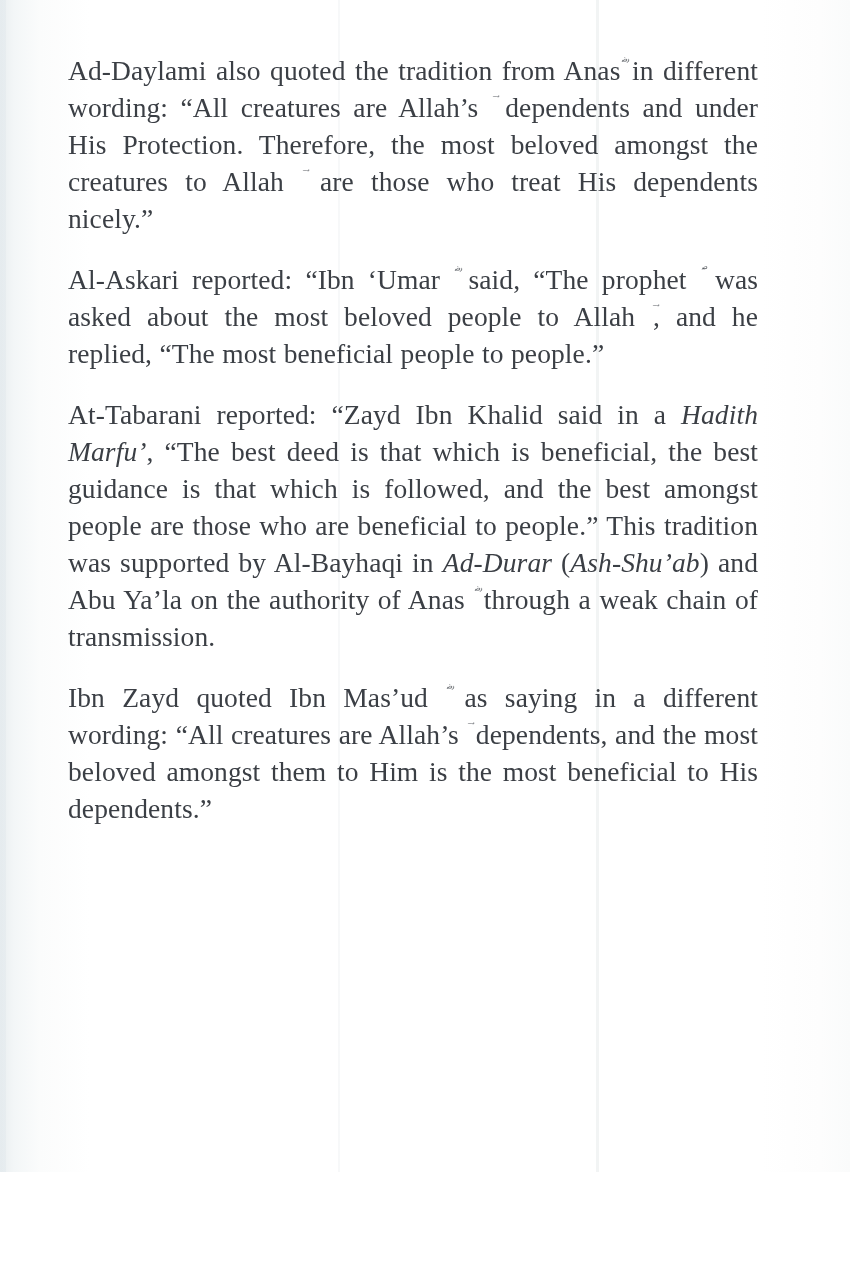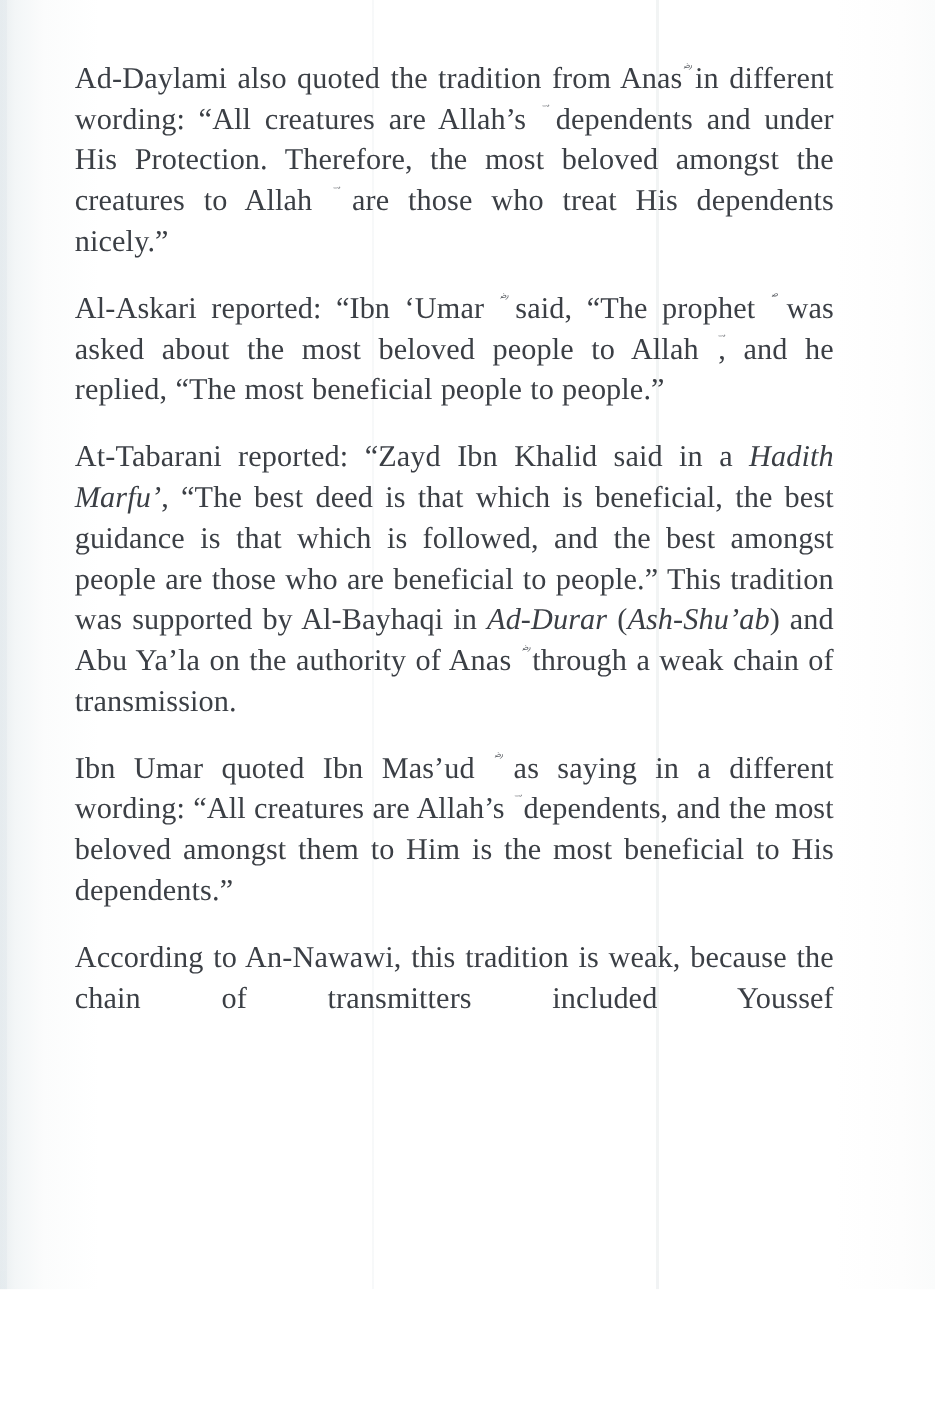--- a/index.html
+++ b/index.html
@@ -106,21 +106,20 @@
 <div class="page">
 
   <div class="content">
 
     <p class="para"><span>Ad-Daylami also quoted the tradition from Anas</span><span class="hon">ؓ</span> <span>in different wording: “All creatures are Allah’s</span> <span class="hon">ؔ</span> <span>dependents and under His Protection.  Therefore, the most beloved amongst the creatures to Allah</span> <span class="hon">ؔ</span> <span>are those who treat His dependents nicely.”</span></p>
 
     <p class="para"><span>Al-Askari reported: “Ibn ‘Umar</span> <span class="hon">ؓ</span> <span>said, “The prophet</span> <span class="hon">ؐ</span> <span>was asked about the most beloved people to Allah</span> <span class="hon">ؔ</span><span>, and he replied, “The most beneficial people to people.”</span></p>
 
     <p class="para"><span>At-Tabarani reported: “Zayd Ibn Khalid said in a </span><i class="ital">Hadith Marfu’</i><span>, “The best deed is that which is beneficial, the best guidance is that which is followed, and the best amongst people are those who are beneficial to people.”  This tradition was supported by Al-Bayhaqi in </span><i class="ital">Ad-Durar</i><span> (</span><i class="ital">Ash-Shu’ab</i><span>) and Abu Ya’la on the authority of Anas</span> <span class="hon">ؓ</span><span> through a weak chain of transmission.</span></p>
 
-    <p class="para"><span>Ibn Umar quoted Ibn Mas’ud</span> <span class="hon">ؓ</span> <span>as saying in a different wording: “All creatures are Allah’s</span> <span class="hon">ؔ</span> <span>dependents, and the most beloved amongst them to Him is the most beneficial to His dependents.”</span></p>
+    <p class="para"><span>Ibn Zayd quoted Ibn Mas’ud</span> <span class="hon">ؓ</span> <span>as saying in a different wording: “All creatures are Allah’s</span> <span class="hon">ؔ</span> <span>dependents, and the most beloved amongst them to Him is the most beneficial to His dependents.”</span></p>
 
-    <p class="para justify-last"><span>According to An-Nawawi, this tradition is weak, because the chain of transmitters included Youssef</span></p>
 
   </div>
 
   <div class="folio">7</div>
 
 </div>
 
 </body></html>

